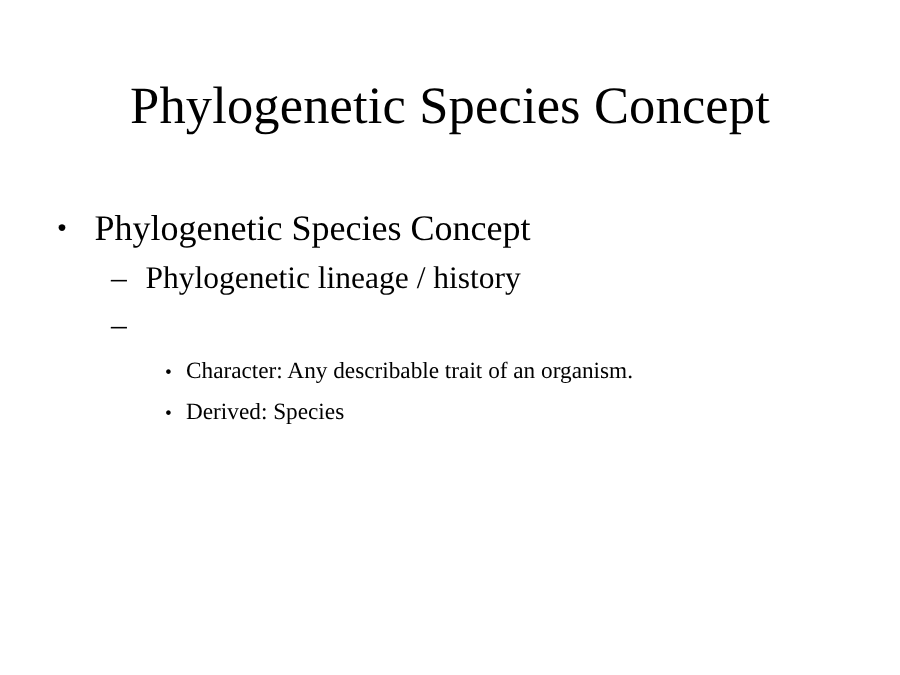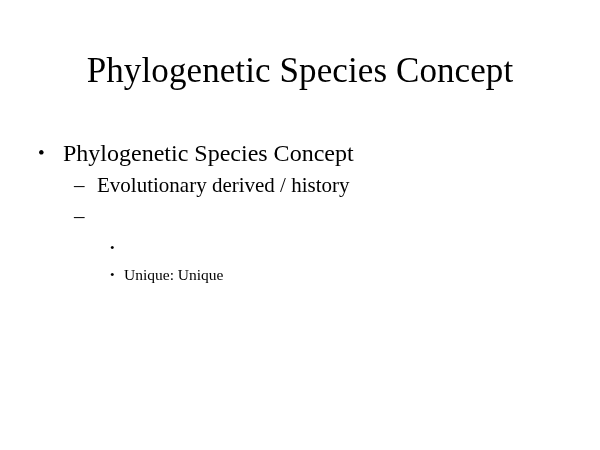--- a/index.html
+++ b/index.html
@@ -119,32 +119,33 @@
 
   <div class="slide-body">
 
     <div class="bullet-row level1">
       <span class="bullet-marker">•</span>
       <span class="bullet-text">Phylogenetic Species Concept</span>
     </div>
 
     <div class="bullet-row level2">
       <span class="bullet-marker">–</span>
-      <span class="bullet-text">Evolutionary derived / history</span>
+      <span class="bullet-text">Phylogenetic lineage / history</span>
     </div>
 
     <div class="bullet-row level2">
       <span class="bullet-marker">–</span>
     </div>
 
     <div class="gap-small"></div>
 
     <div class="bullet-row level3">
       <span class="bullet-marker">•</span>
+      <span class="bullet-text">Character: Any describable trait of an organism.</span>
     </div>
 
     <div class="bullet-row level3">
       <span class="bullet-marker">•</span>
-      <span class="bullet-text">Unique: Unique</span>
+      <span class="bullet-text">Derived: Species</span>
     </div>
 
   </div>
 </div>
 
 </body></html>

